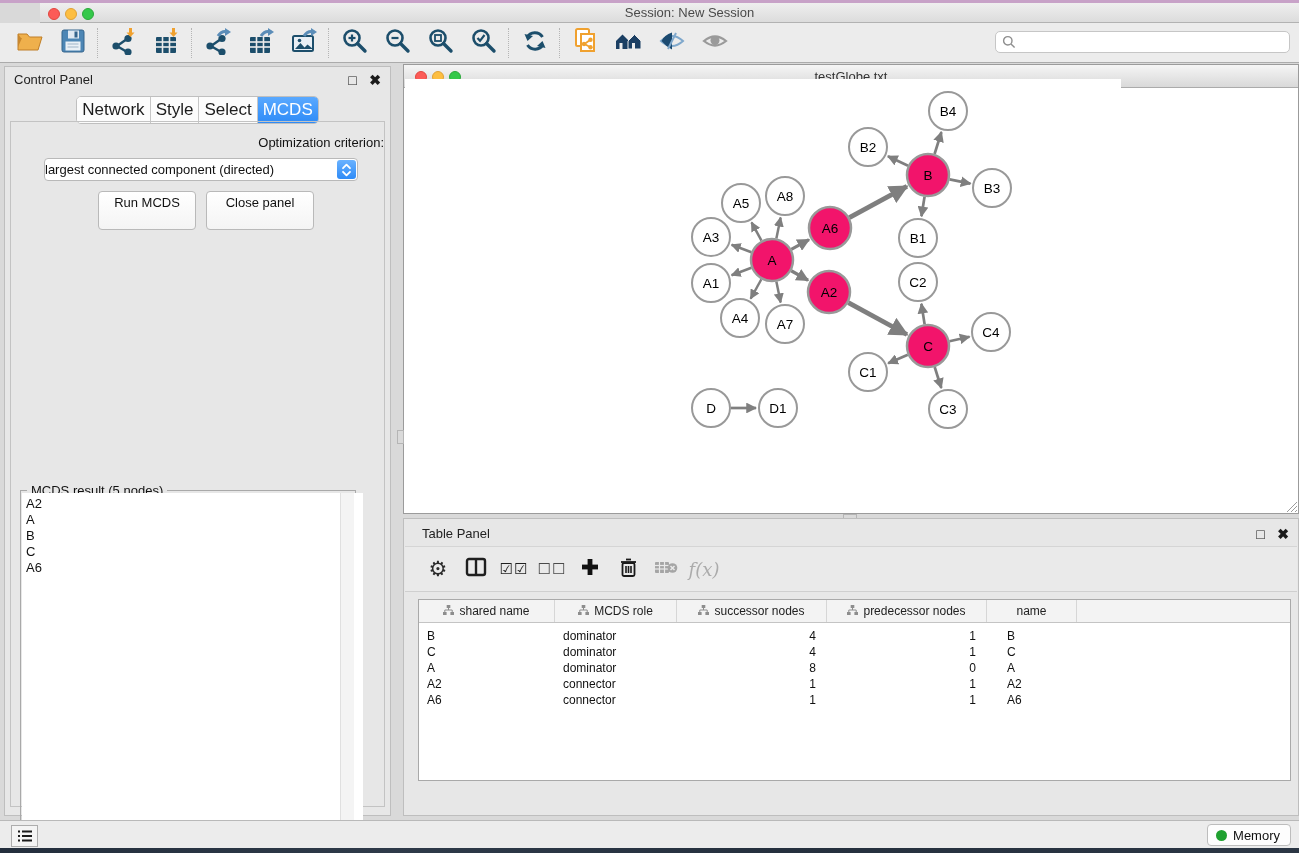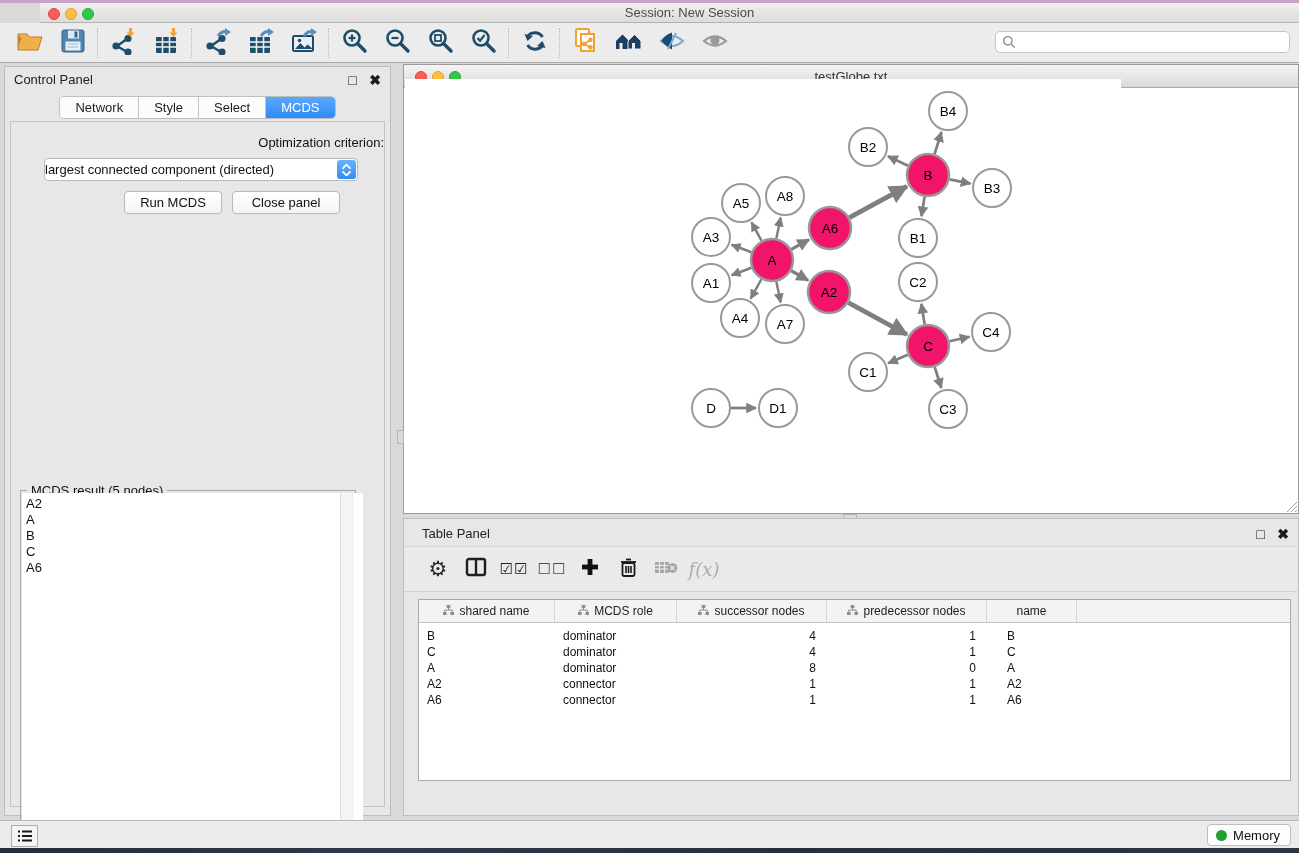--- a/index.html
+++ b/index.html
@@ -42,23 +42,23 @@
   #cp-controls{position:absolute;right:6px;top:4px;}
   #cp-tabs{position:absolute;left:0;top:29px;width:100%;text-align:center;}
   #cp-content{position:absolute;left:5px;top:54px;width:375px;height:686px;
     border:1px solid #C3C3C3;box-sizing:border-box;}
   #opt-label{position:absolute;left:0;top:13px;width:100%;text-align:right;font-size:13px;color:#111;}
   #criterion-select{position:absolute;left:33px;top:36px;width:314px;height:23px;background:#fff;
     border:1px solid #B9B9B9;border-radius:4px;box-sizing:border-box;
     font-size:13px;color:#111;line-height:21px;}
   #criterion-stepper{position:absolute;right:1px;top:1px;width:19px;height:19px;border-radius:3px;
     background:linear-gradient(#6AB2FF,#2E8BF7);display:flex;align-items:center;justify-content:center;}
-  .cp-btn{position:absolute;top:69px;height:23px;background:linear-gradient(#FFFFFF,#F4F4F4);
+  .cp-btn{position:absolute;top:69px;height:39px;background:linear-gradient(#FFFFFF,#F4F4F4);
     border:1px solid #B9B9B9;border-radius:4px;box-sizing:border-box;
-    font-size:13px;color:#111;text-align:center;line-height:21px;margin-left:26px;}
+    font-size:13px;color:#111;text-align:center;line-height:21px;}
   #run-btn{left:87px;width:98px;}
   #closep-btn{left:195px;width:108px;}
 
   #mcds-fieldset{position:absolute;left:9px;top:336px;width:336px;height:341px;
     border:1px solid #A9A9A9;box-sizing:border-box;margin-top:32px;}
   #mcds-legend{position:absolute;left:6px;top:-8px;background:#E7E7E7;padding:0 4px;
     font-size:13px;color:#111;}
   #mcds-list{position:absolute;left:1px;top:2px;width:341px;height:336px;background:#fff;
     font-size:13px;color:#111;padding:3px 0 0 4px;box-sizing:border-box;}
   #mcds-scroll{position:absolute;right:1px;top:2px;width:14px;height:336px;background:#F4F4F4;
@@ -99,21 +99,21 @@
   #table-head .th.filler{border-right:none;}
   #table-body{padding-top:5px;}
   .td{padding:0 8px;box-sizing:border-box;white-space:nowrap;overflow:hidden;}
   .td.c2,.td.c3{text-align:right;padding-right:11px;}
   .td.c4{padding-left:20px;}
 
   #tp-tabs{position:absolute;left:0;top:269px;width:100%;text-align:center;}
 
   
   .seg{display:inline-flex;border:1px solid #BFBFBF;border-radius:5px;overflow:hidden;background:#FCFCFC;}
-  .seg .s{padding:3px 15px;font-size:13px;color:#1d1d1d;border-right:1px solid #C6C6C6;background:#FCFCFC;}
+  .seg .s{padding:3px 5px;font-size:17px;color:#1d1d1d;border-right:1px solid #C6C6C6;background:#FCFCFC;}
   .seg .s:last-child{border-right:none;}
   .seg .s.active{background:linear-gradient(#5AA9FF,#2E8BF7);color:#fff;}
 
   
   #status-bar{left:0;top:820px;width:1299px;height:28px;background:#ECECEC;border-top:1px solid #B9B9B9;box-sizing:border-box;}
   #console-btn{position:absolute;left:11px;top:4px;width:27px;height:22px;background:#F4F4F4;
     border:1px solid #ADADAD;box-sizing:border-box;display:flex;align-items:center;justify-content:center;}
   #memory-btn{position:absolute;right:8px;top:3px;height:22px;background:#FDFDFD;border:1px solid #BDBDBD;
     border-radius:4px;box-sizing:border-box;display:flex;align-items:center;padding:0 10px 0 8px;gap:6px;
     font-size:13px;color:#111;}

